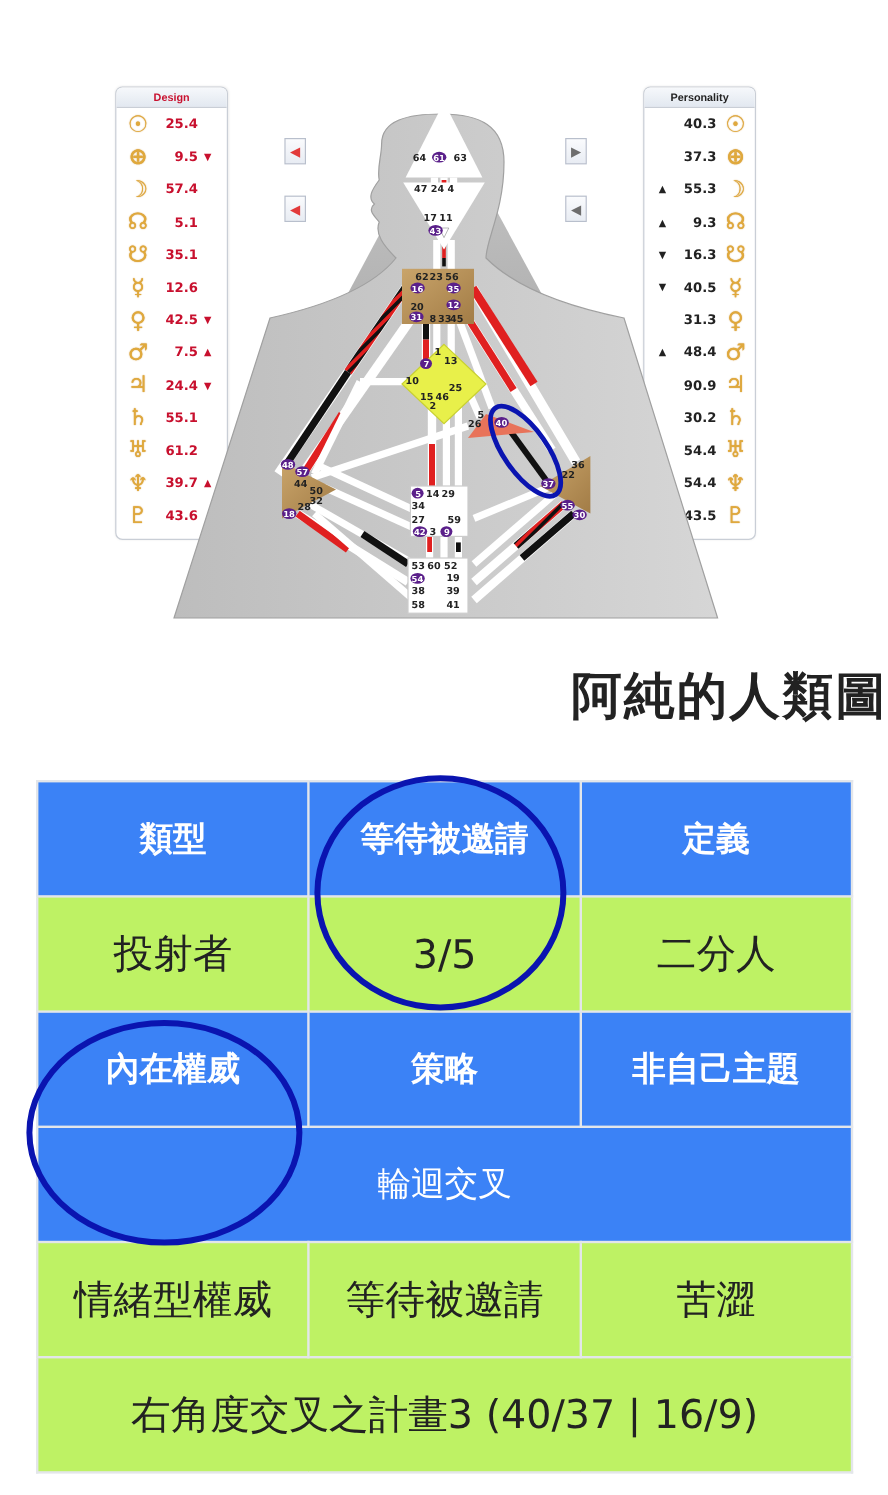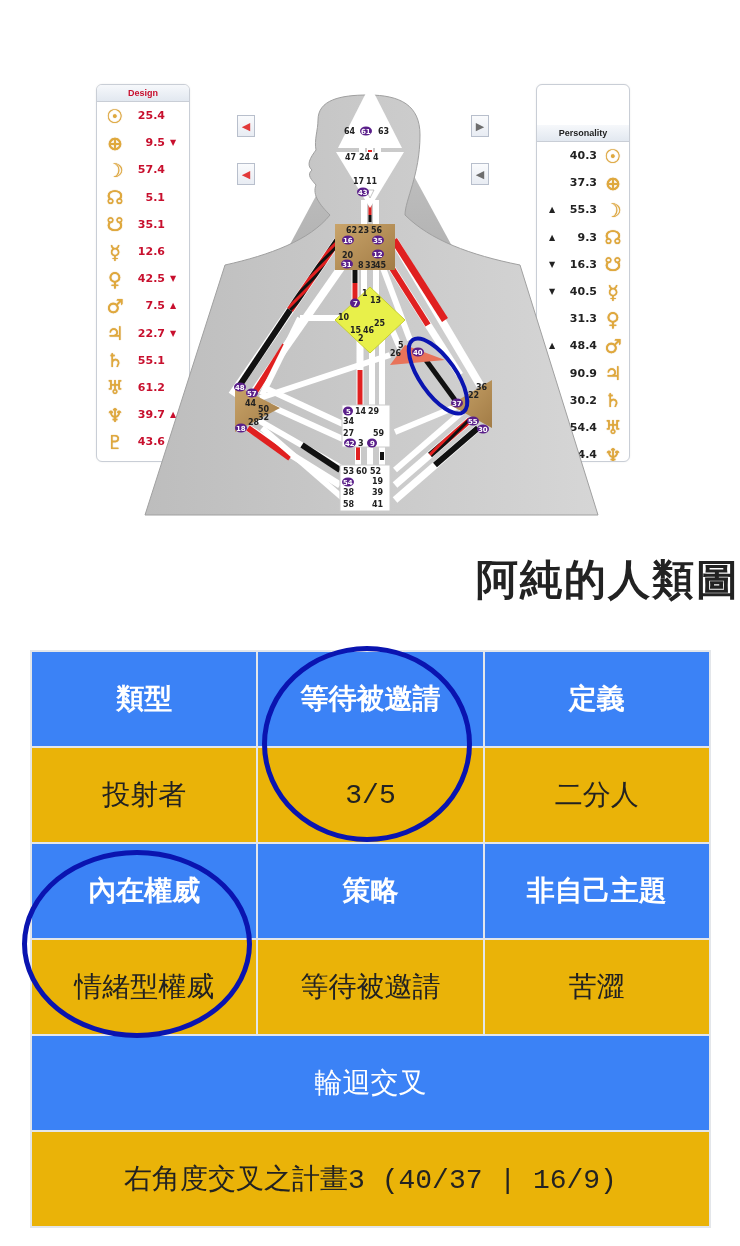--- a/index.html
+++ b/index.html
@@ -3,34 +3,34 @@
 <meta charset="utf-8">
 <style>
   * { box-sizing: border-box; margin: 0; padding: 0; }
   html, body { width: 740px; height: 1246px; background: #ffffff; overflow: hidden; }
   body { font-family: "DejaVu Sans", "Liberation Sans", sans-serif; color: #222; position: relative; }
 
   .chart-area { position: absolute; left: 0; top: 0; width: 740px; height: 530px; }
 
   
   .planet-panel {
-    position: absolute; top: 84px; width: 94px; height: 378px;
+    position: absolute; top: 72px; width: 94px; height: 378px;
     background: #fff; border: 1px solid #c9ced6; border-radius: 6px;
     box-shadow: 0 0 2px rgba(0,0,0,0.08);
     overflow: hidden;
   }
   .planet-panel.design { left: 96px; }
   .planet-panel.personality { left: 536px; }
   .panel-header {
     height: 17px; line-height: 17px; text-align: center; font-size: 9px; font-weight: bold;
     background: linear-gradient(#f6f8fb, #e2e8f0); border-bottom: 1px solid #c9ced6;
     font-family: "Liberation Sans", sans-serif;
   }
   .design .panel-header { color: #c8102e; }
-  .personality .panel-header { color: #222; margin-top: 40px; }
+  .personality .panel-header { color: #222; }
   .planet-row {
     height: 27.2px; display: flex; align-items: center; position: relative;
     font-family: "DejaVu Sans", sans-serif; font-size: 11px; font-weight: bold;
   }
   .design .planet-row { padding-left: 8px; }
   .personality .planet-row { justify-content: flex-end; padding-right: 6px; }
   .planet-glyph {
     width: 20px; text-align: center; font-size: 19px; line-height: 20px;
     color: #e0a93c; font-weight: bold;
     text-shadow: 0 0 1px #c98b25;
@@ -62,21 +62,21 @@
     border-collapse: collapse; table-layout: fixed;
   }
   .info-table th, .info-table td {
     border: 2px solid #e3e6ea; text-align: center; vertical-align: middle;
     font-family: "DejaVu Sans", sans-serif;
   }
   .info-table th {
     background: #3b82f6; color: #ffffff; height: 96px; font-size: 28px; font-weight: bold;
   }
   .info-table td {
-    background: #eab308; color: #222; height: 96px; font-size: 28px; font-family: Liberation Mono, monospace;
+    background: #bef264; color: #222; height: 96px; font-size: 33px;
   }
   .info-table th.cross-head { font-weight: normal; height: 96px; }
   .info-table td.cross-val { height: 96px; margin-left: 44px; }
 
   .annot { position: absolute; border: 5px solid #0a14b0; border-radius: 50%; pointer-events: none; }
 </style>
 </head>
 <body>
 
 <div class="chart-area">
@@ -119,21 +119,21 @@
           <span class="planet-val">42.5</span>
           <span class="planet-mark">▼</span>
         </div>
         <div class="planet-row">
           <span class="planet-glyph">♂</span>
           <span class="planet-val">7.5</span>
           <span class="planet-mark">▲</span>
         </div>
         <div class="planet-row">
           <span class="planet-glyph">♃</span>
-          <span class="planet-val">22.7</span>
+          <span class="planet-val">24.4</span>
           <span class="planet-mark">▼</span>
         </div>
         <div class="planet-row">
           <span class="planet-glyph">♄</span>
           <span class="planet-val">55.1</span>
           <span class="planet-mark"></span>
         </div>
         <div class="planet-row">
           <span class="planet-glyph">♅</span>
           <span class="planet-val">61.2</span>
@@ -463,27 +463,27 @@
     <td>投射者</td>
     <td>3/5</td>
     <td>二分人</td>
   </tr>
   <tr>
     <th>內在權威</th>
     <th>策略</th>
     <th>非自己主題</th>
   </tr>
   <tr>
+    <th class="cross-head" colspan="3">輪迴交叉</th>
+  </tr>
+  <tr>
     <td>情緒型權威</td>
     <td>等待被邀請</td>
     <td>苦澀</td>
   </tr>
   <tr>
-    <th class="cross-head" colspan="3">輪迴交叉</th>
-  </tr>
-  <tr>
     <td class="cross-val" colspan="3">右角度交叉之計畫3 (40/37 | 16/9)</td>
   </tr>
 </tbody>
   </table>
 
 <div class="annot" style="left:262px;top:646px;width:210px;height:196px;"></div>
 <div class="annot" style="left:22px;top:850px;width:230px;height:188px;"></div>
 
 </body></html>

